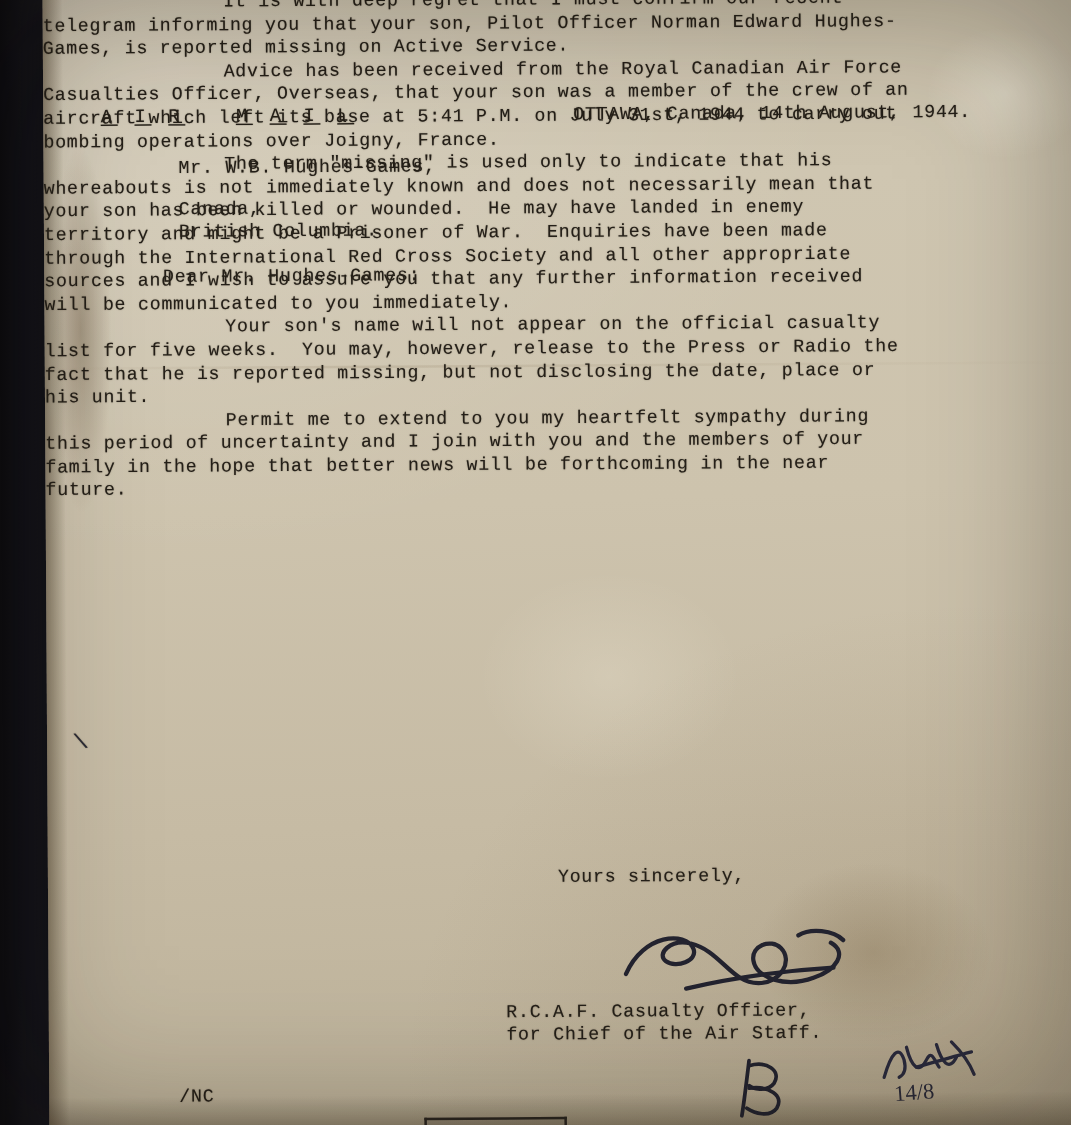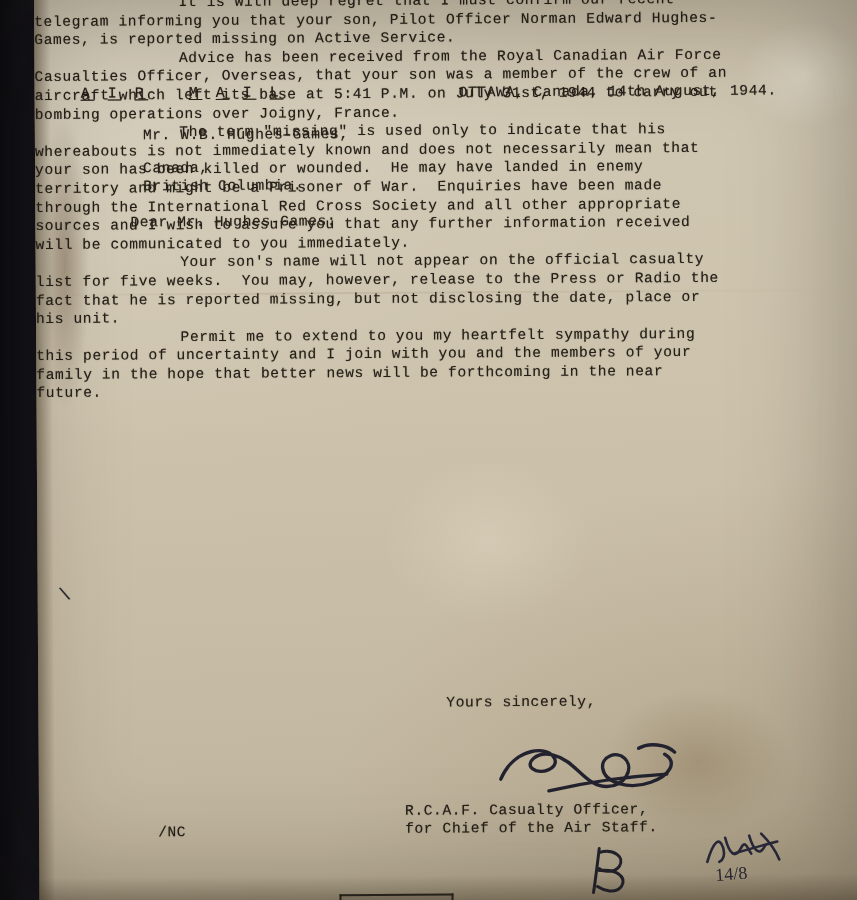--- a/index.html
+++ b/index.html
@@ -93,21 +93,21 @@
   .salut { left: 95px; top: 220px; }
   .para { left: 108px; white-space: pre-wrap; width: 700px; }
   .p1 { top: 258px; }
   .p2 { top: 332px; }
   .p3 { top: 425px; }
   .p4 { top: 570px; }
   .p5 { top: 661px; }
   .closing { left: 408px; top: 702px; }
   .sig-title1 { left: 366px; top: 810px; }
   .sig-title2 { left: 366px; top: 828px; }
-  .ref { left: 104px; top: 830px; margin-left: 15px; }
+  .ref { left: 104px; top: 876px; }
   .indent { display: inline-block; width: 16.5ch; }
 
   
   .sig-main {
     position: absolute;
     left: 450px; top: 748px;
     width: 220px; height: 62px;
     pointer-events: none;
   }
   .sig-small {

